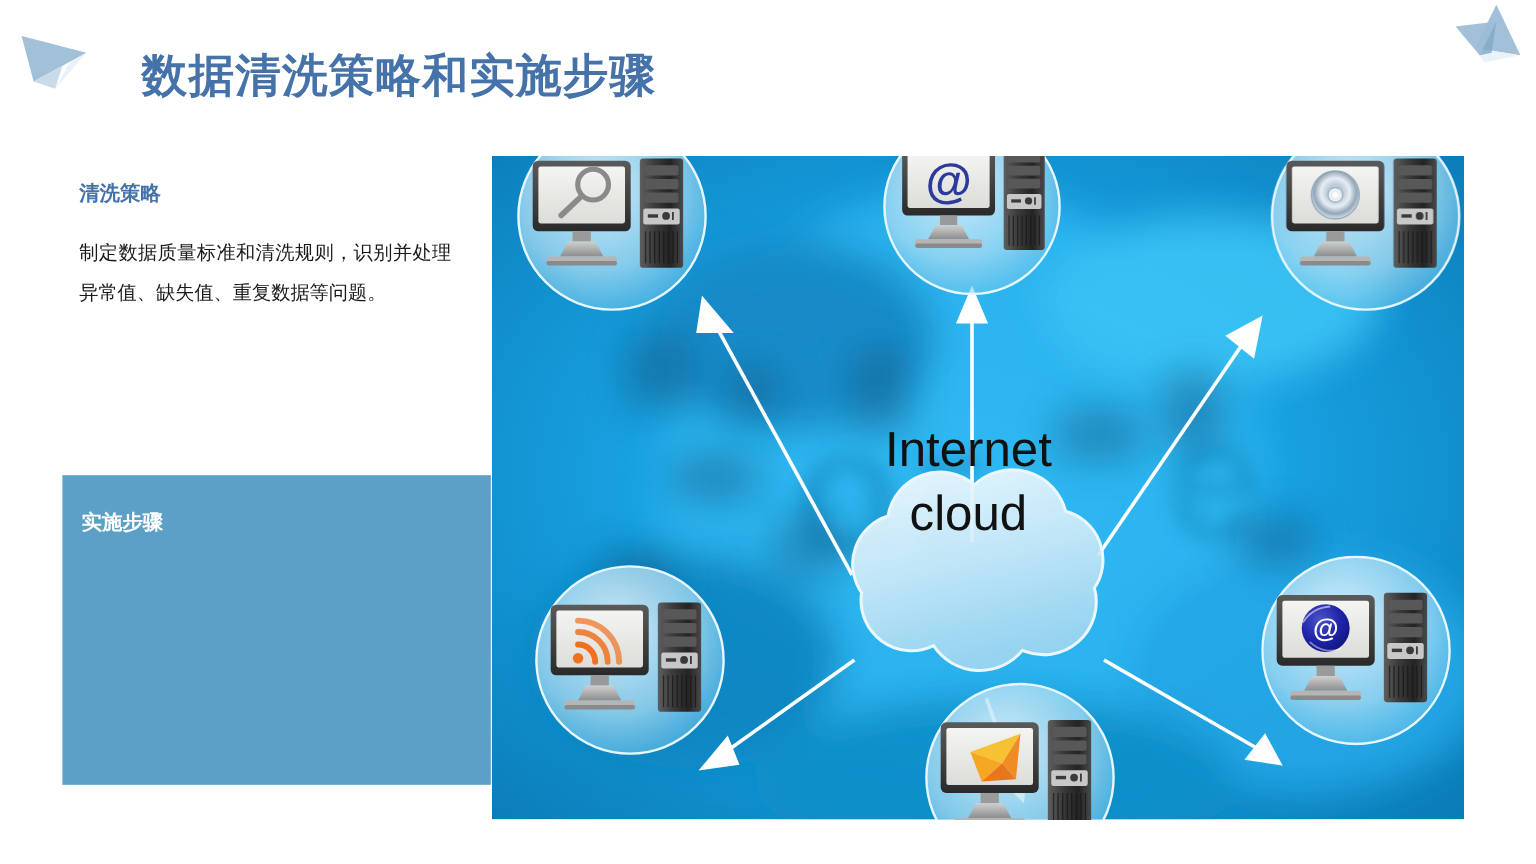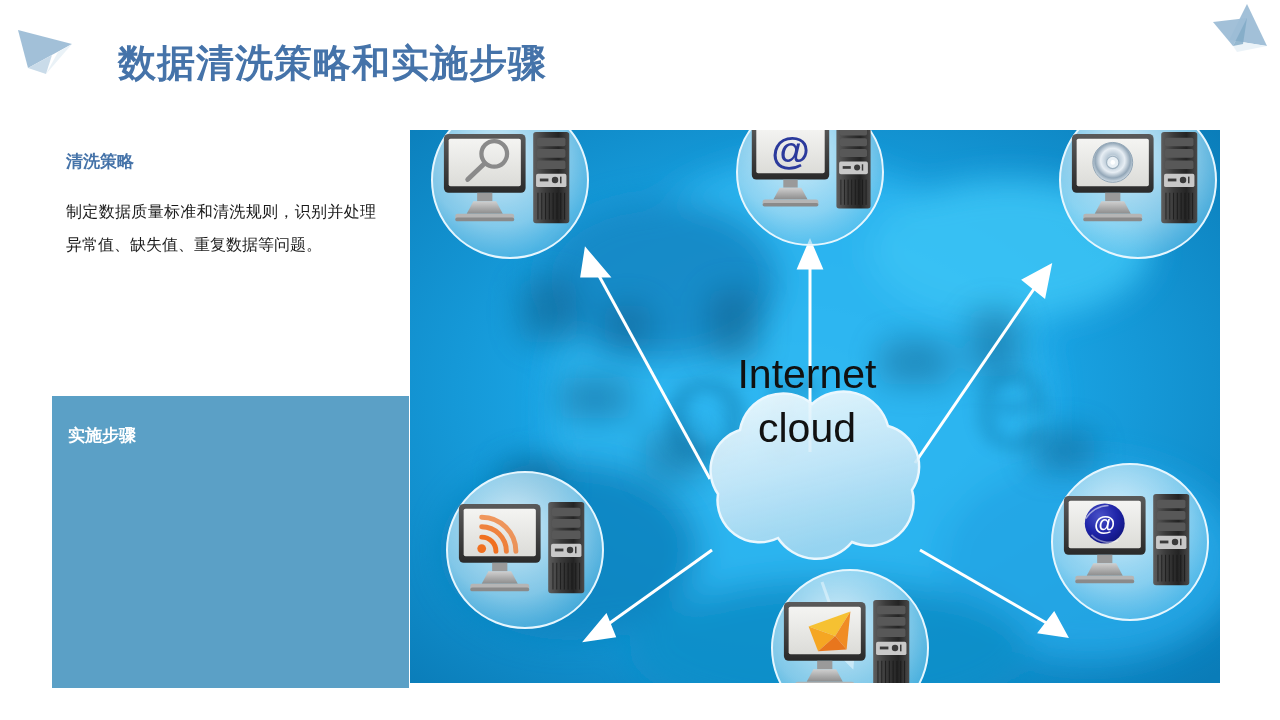--- a/index.html
+++ b/index.html
@@ -55,21 +55,21 @@
     color: #1a1a1a;
     text-align: justify;
   }
 
   
   #panel-steps {
     position: absolute;
     left: 52px;
     top: 396px;
     width: 357px;
-    height: 292px;
+    height: 258px;
     background: #5ba0c6;
     padding-left: 20px;
   }
   #panel-steps .blk-heading {
     position: absolute;
     left: 16px;
     top: 28px;
     font-size: 17px;
     font-weight: bold;
     color: #ffffff;

